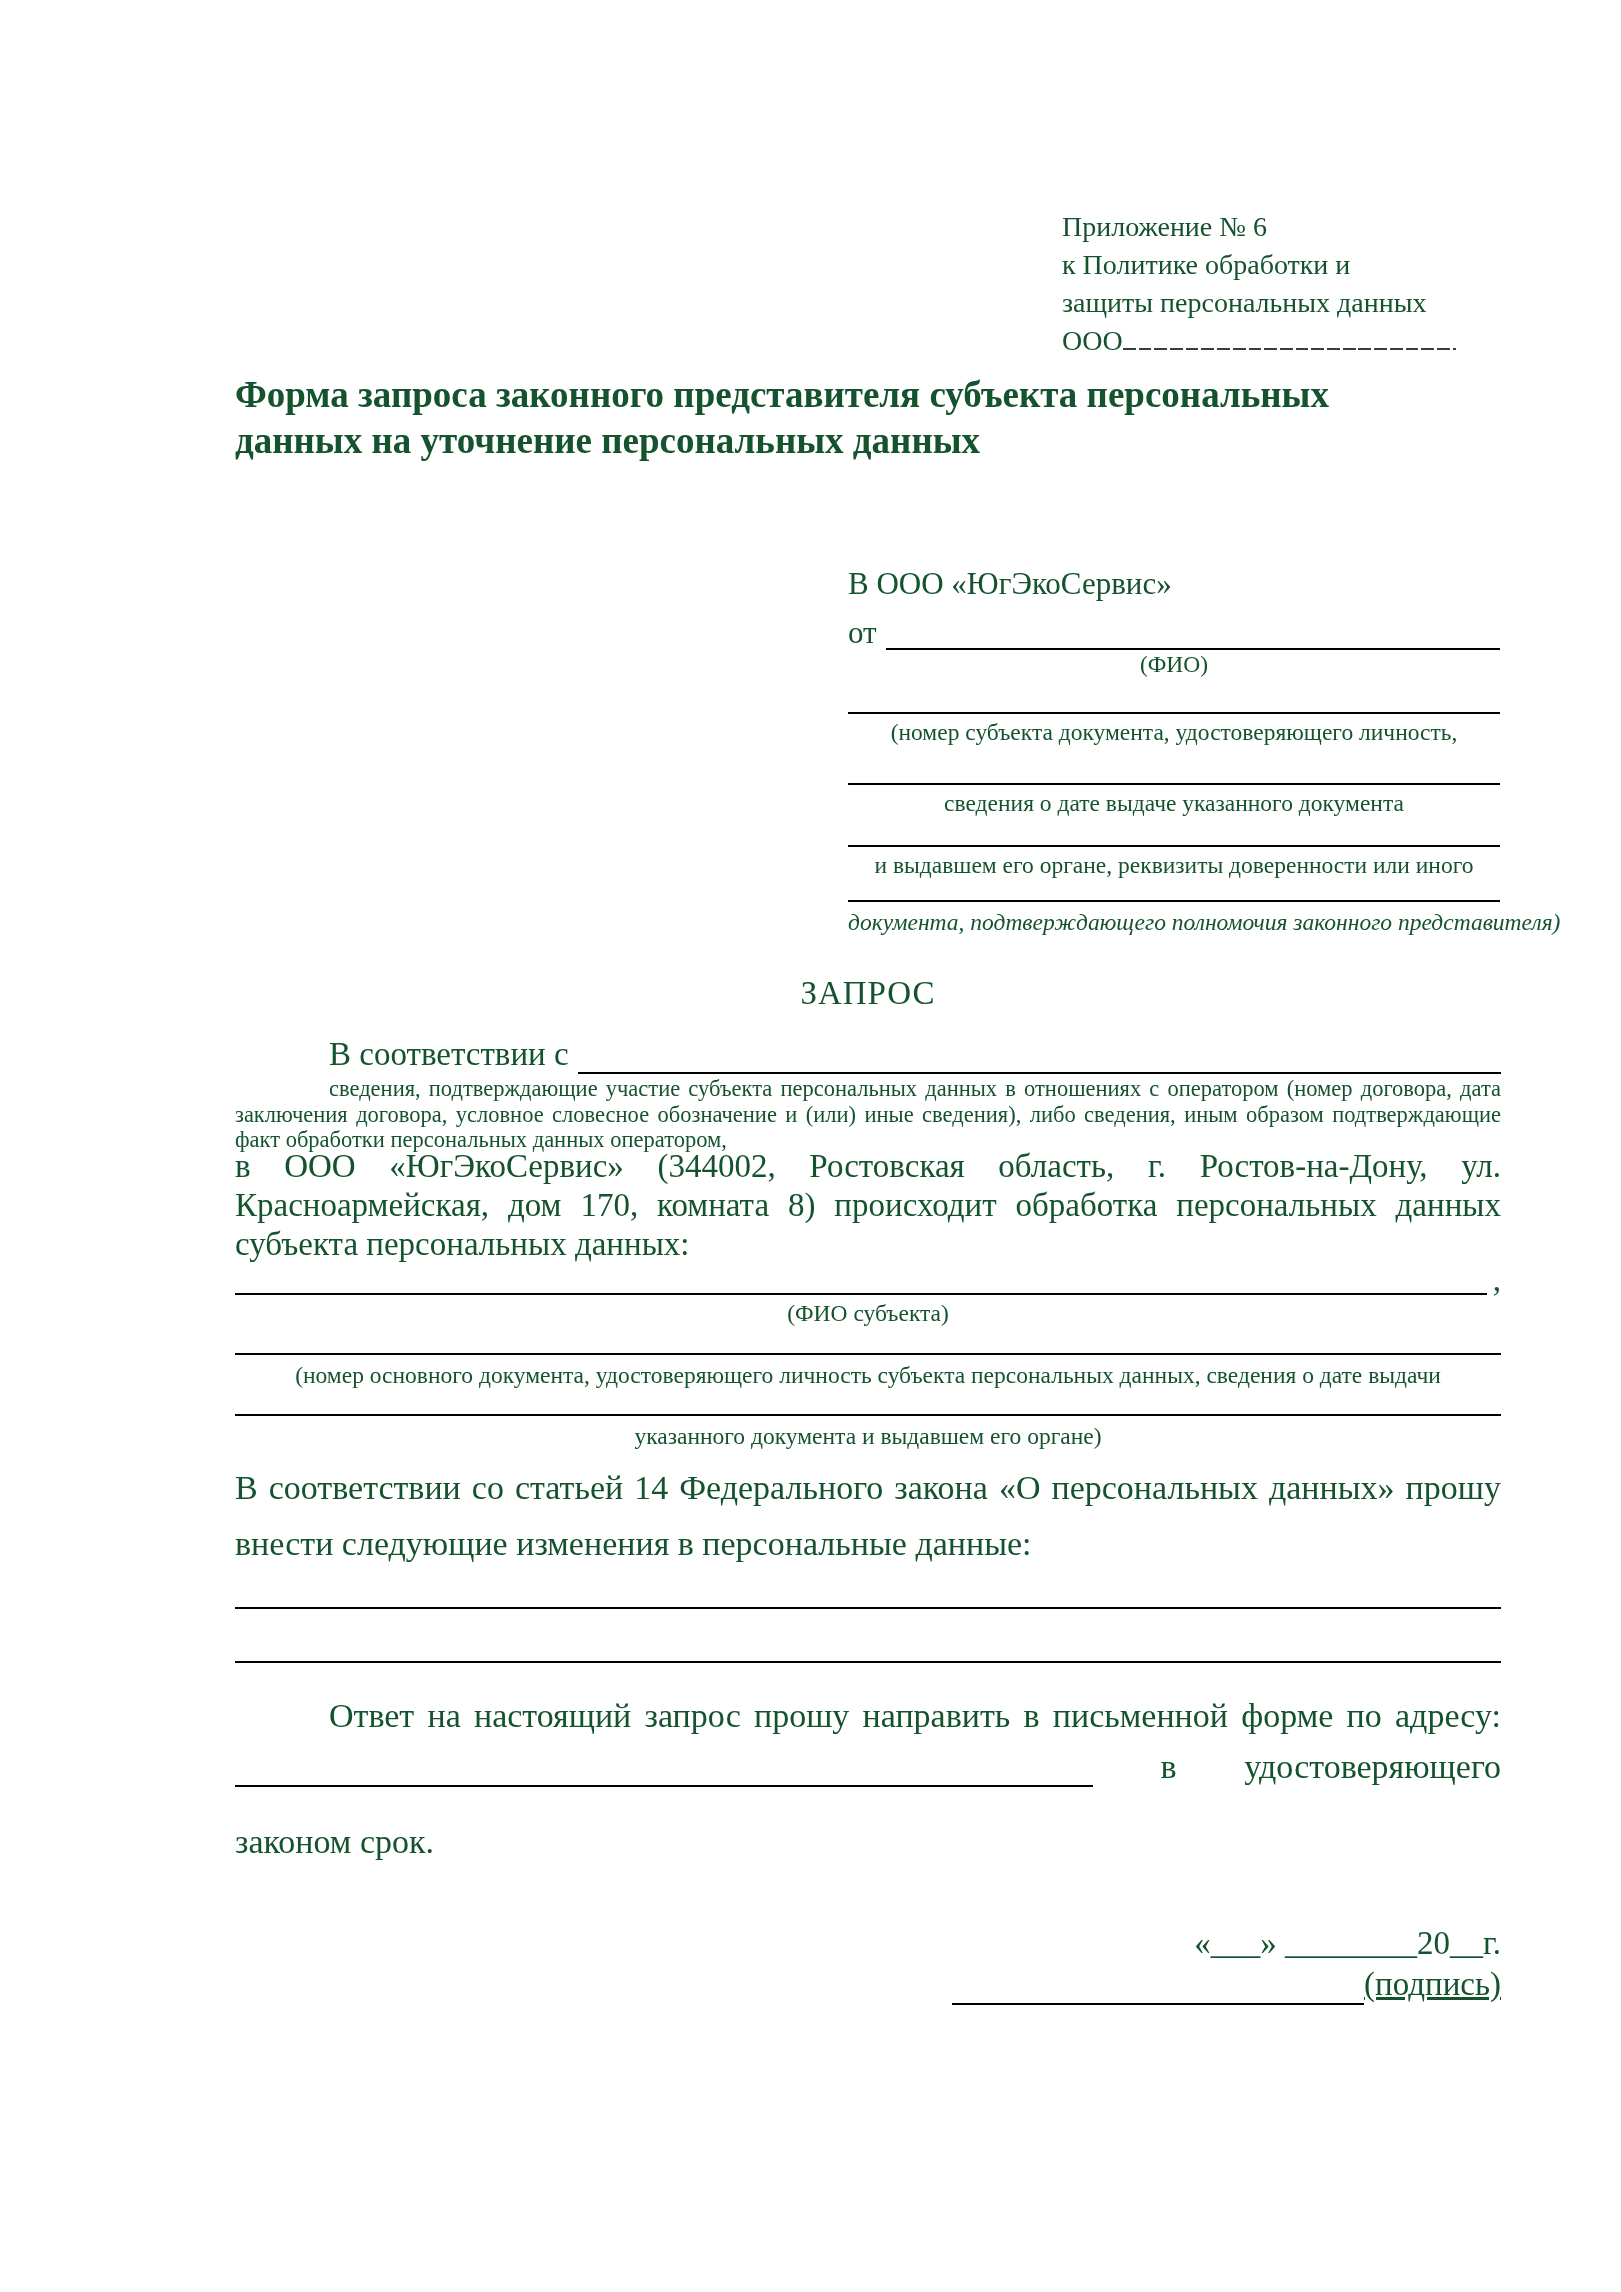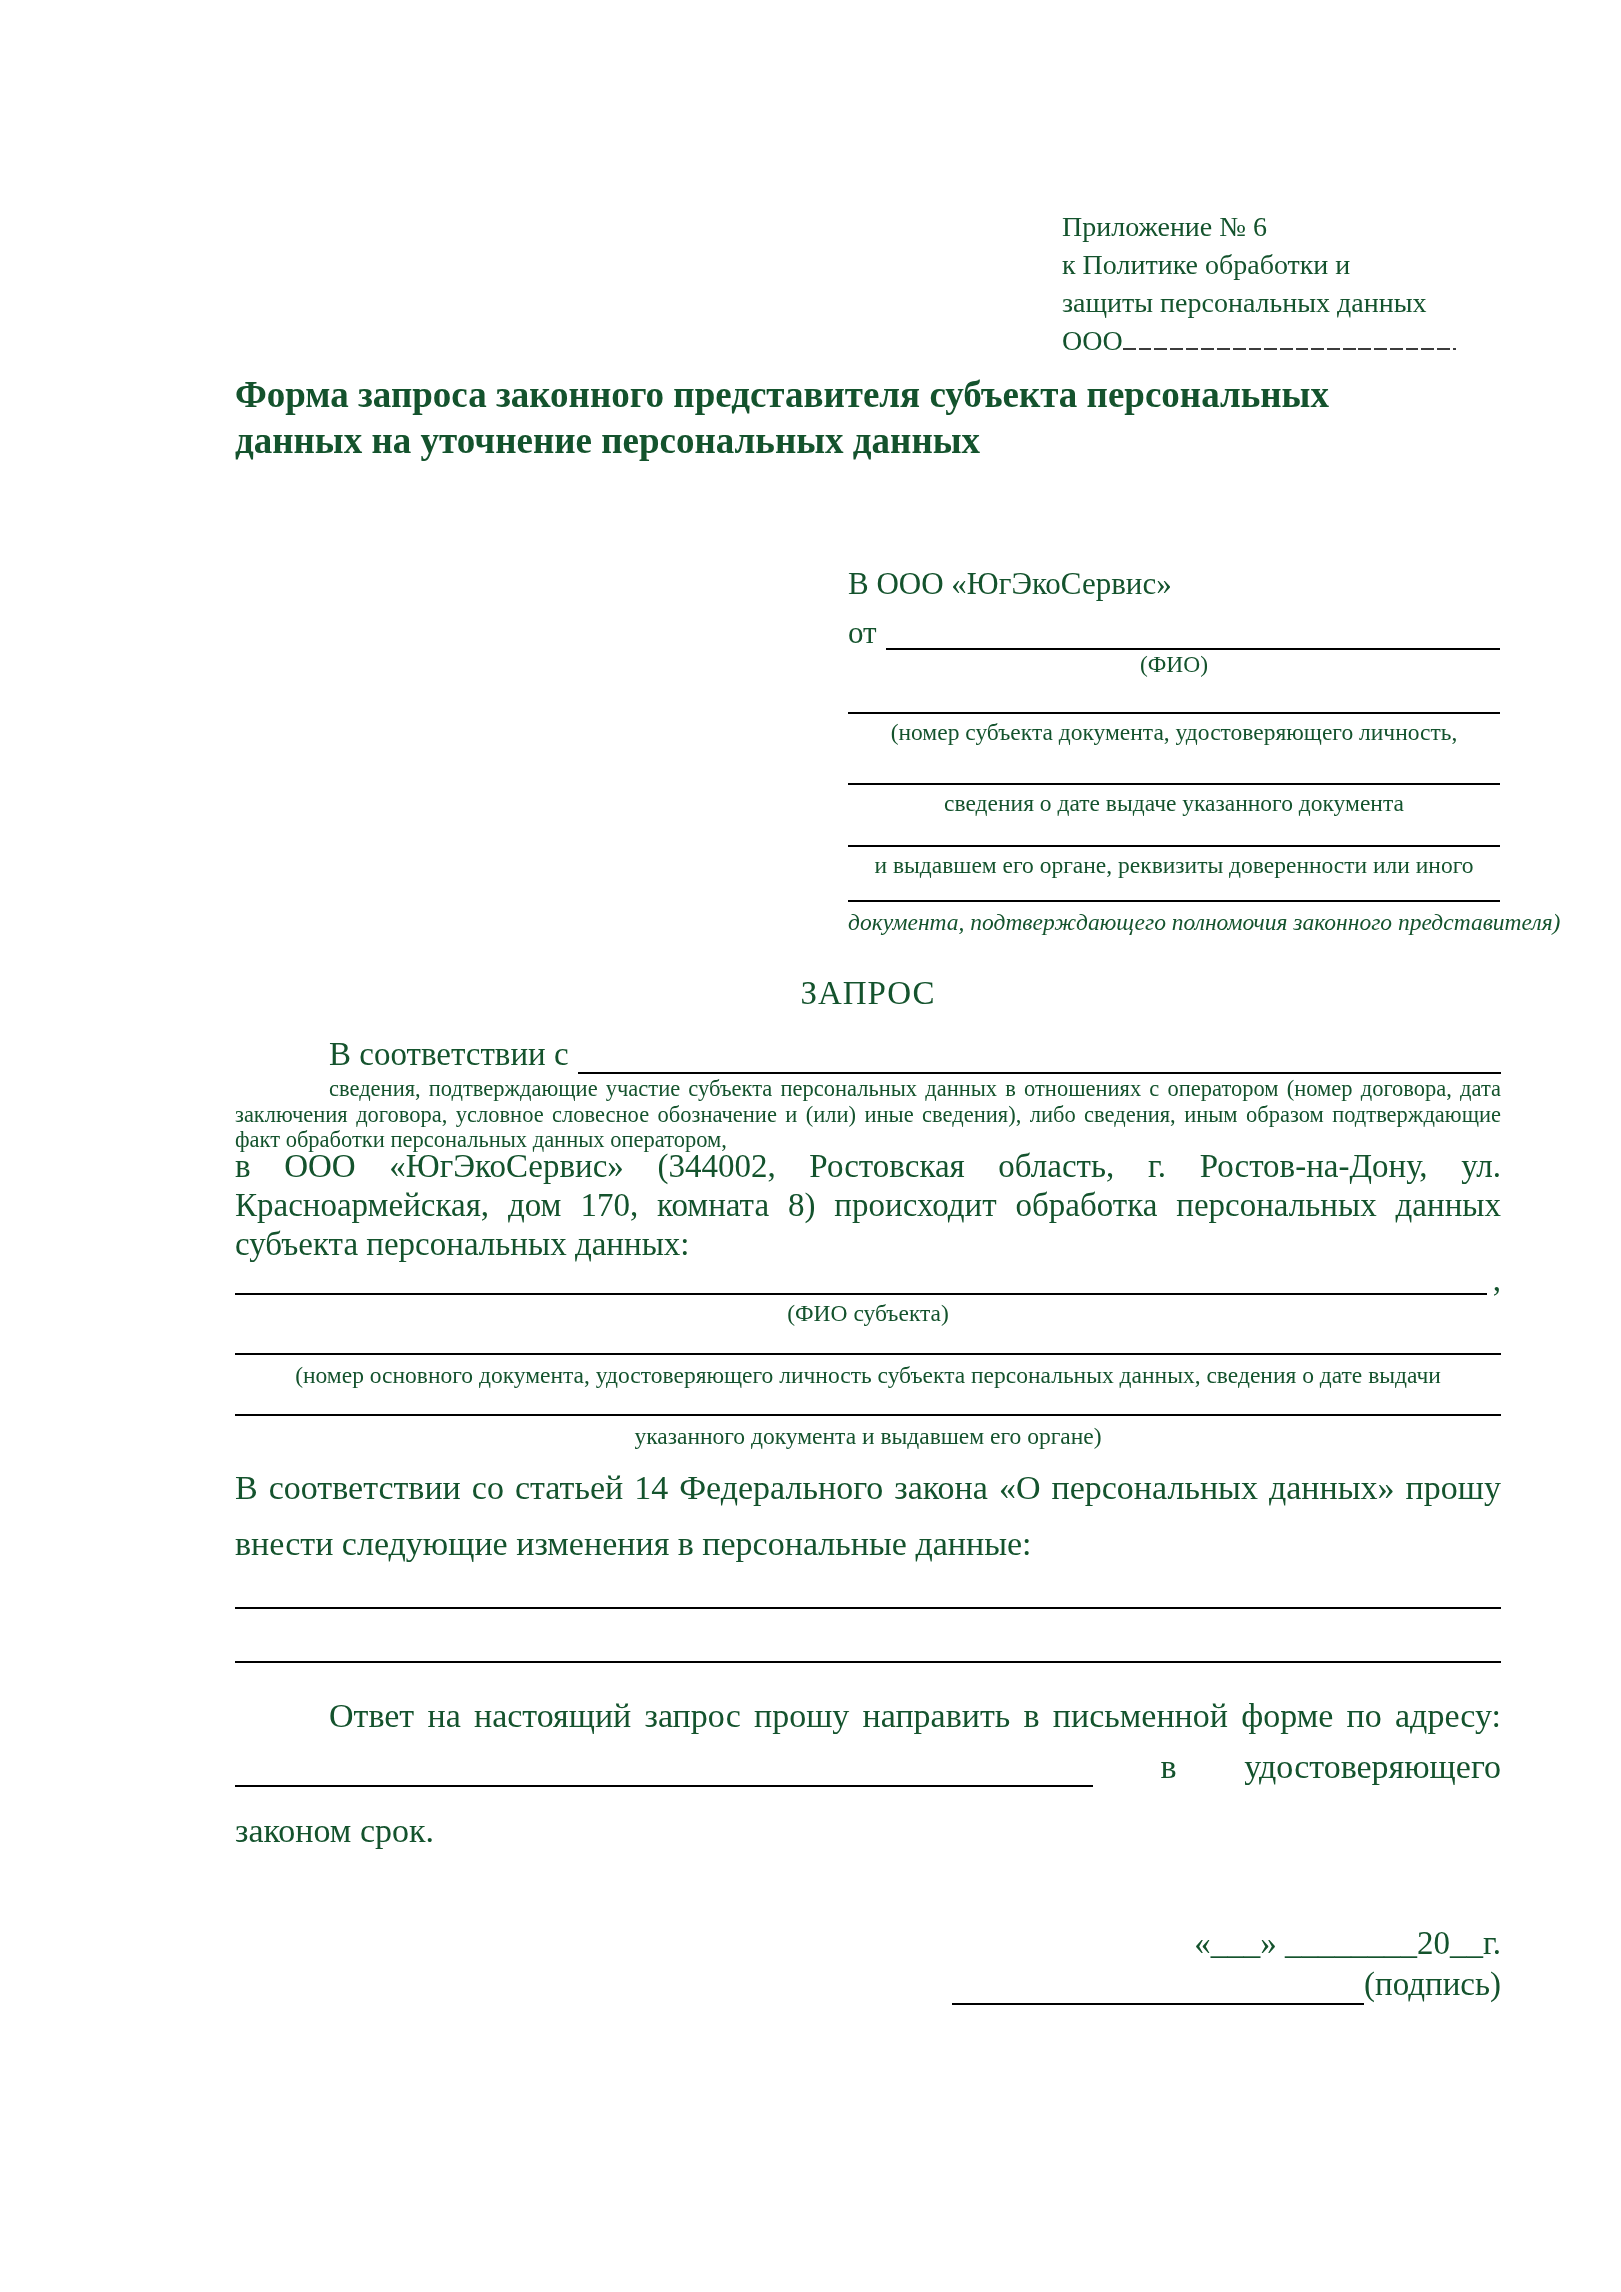--- a/index.html
+++ b/index.html
@@ -59,27 +59,27 @@
   #article{left:235px;top:1460px;width:1266px;font-size:34px;line-height:56px;text-align:justify;}
   
   #blank1{left:235px;top:1607px;width:1266px;}
   #blank2{left:235px;top:1661px;width:1266px;}
   
   #reply{left:235px;top:1693px;width:1266px;font-size:34px;}
   #reply .l1{text-align:justify;text-align-last:justify;text-indent:94px;line-height:45px;}
   #reply .l2{display:flex;margin-top:7.8px;height:41px;align-items:stretch;justify-content:space-between;}
   #reply .l2 .addr-fill{flex:0 0 858px;border-bottom:2.9px solid #000;margin:0;}
   #reply .l2 span{align-self:flex-end;line-height:41px;}
-  #reply .l3{margin-top:24px;line-height:39px;}
+  #reply .l3{margin-top:35px;line-height:39px;}
   
   #footer{left:235px;top:1923px;width:1266px;display:flex;justify-content:space-between;align-items:flex-end;font-size:33px;flex-direction:column;}
   #footer .date{line-height:41px;white-space:nowrap;}
   #footer .sig{display:flex;align-items:stretch;height:41px;}
   #footer .sig .sig-fill{flex:0 0 412px;border-bottom:2.9px solid #000;margin:0;}
-  #footer .sig .sig-cap{align-self:flex-end;line-height:41px;white-space:nowrap;}
+  #footer .sig .sig-cap{align-self:flex-end;line-height:41px;white-space:nowrap;text-decoration:underline;}
 </style>
 </head>
 <body>
 
 <div class="page">
 
   <div class="abs" id="appendix">
     <div>Приложение № 6</div>
     <div>к Политике обработки и</div>
     <div>защиты персональных данных</div>

